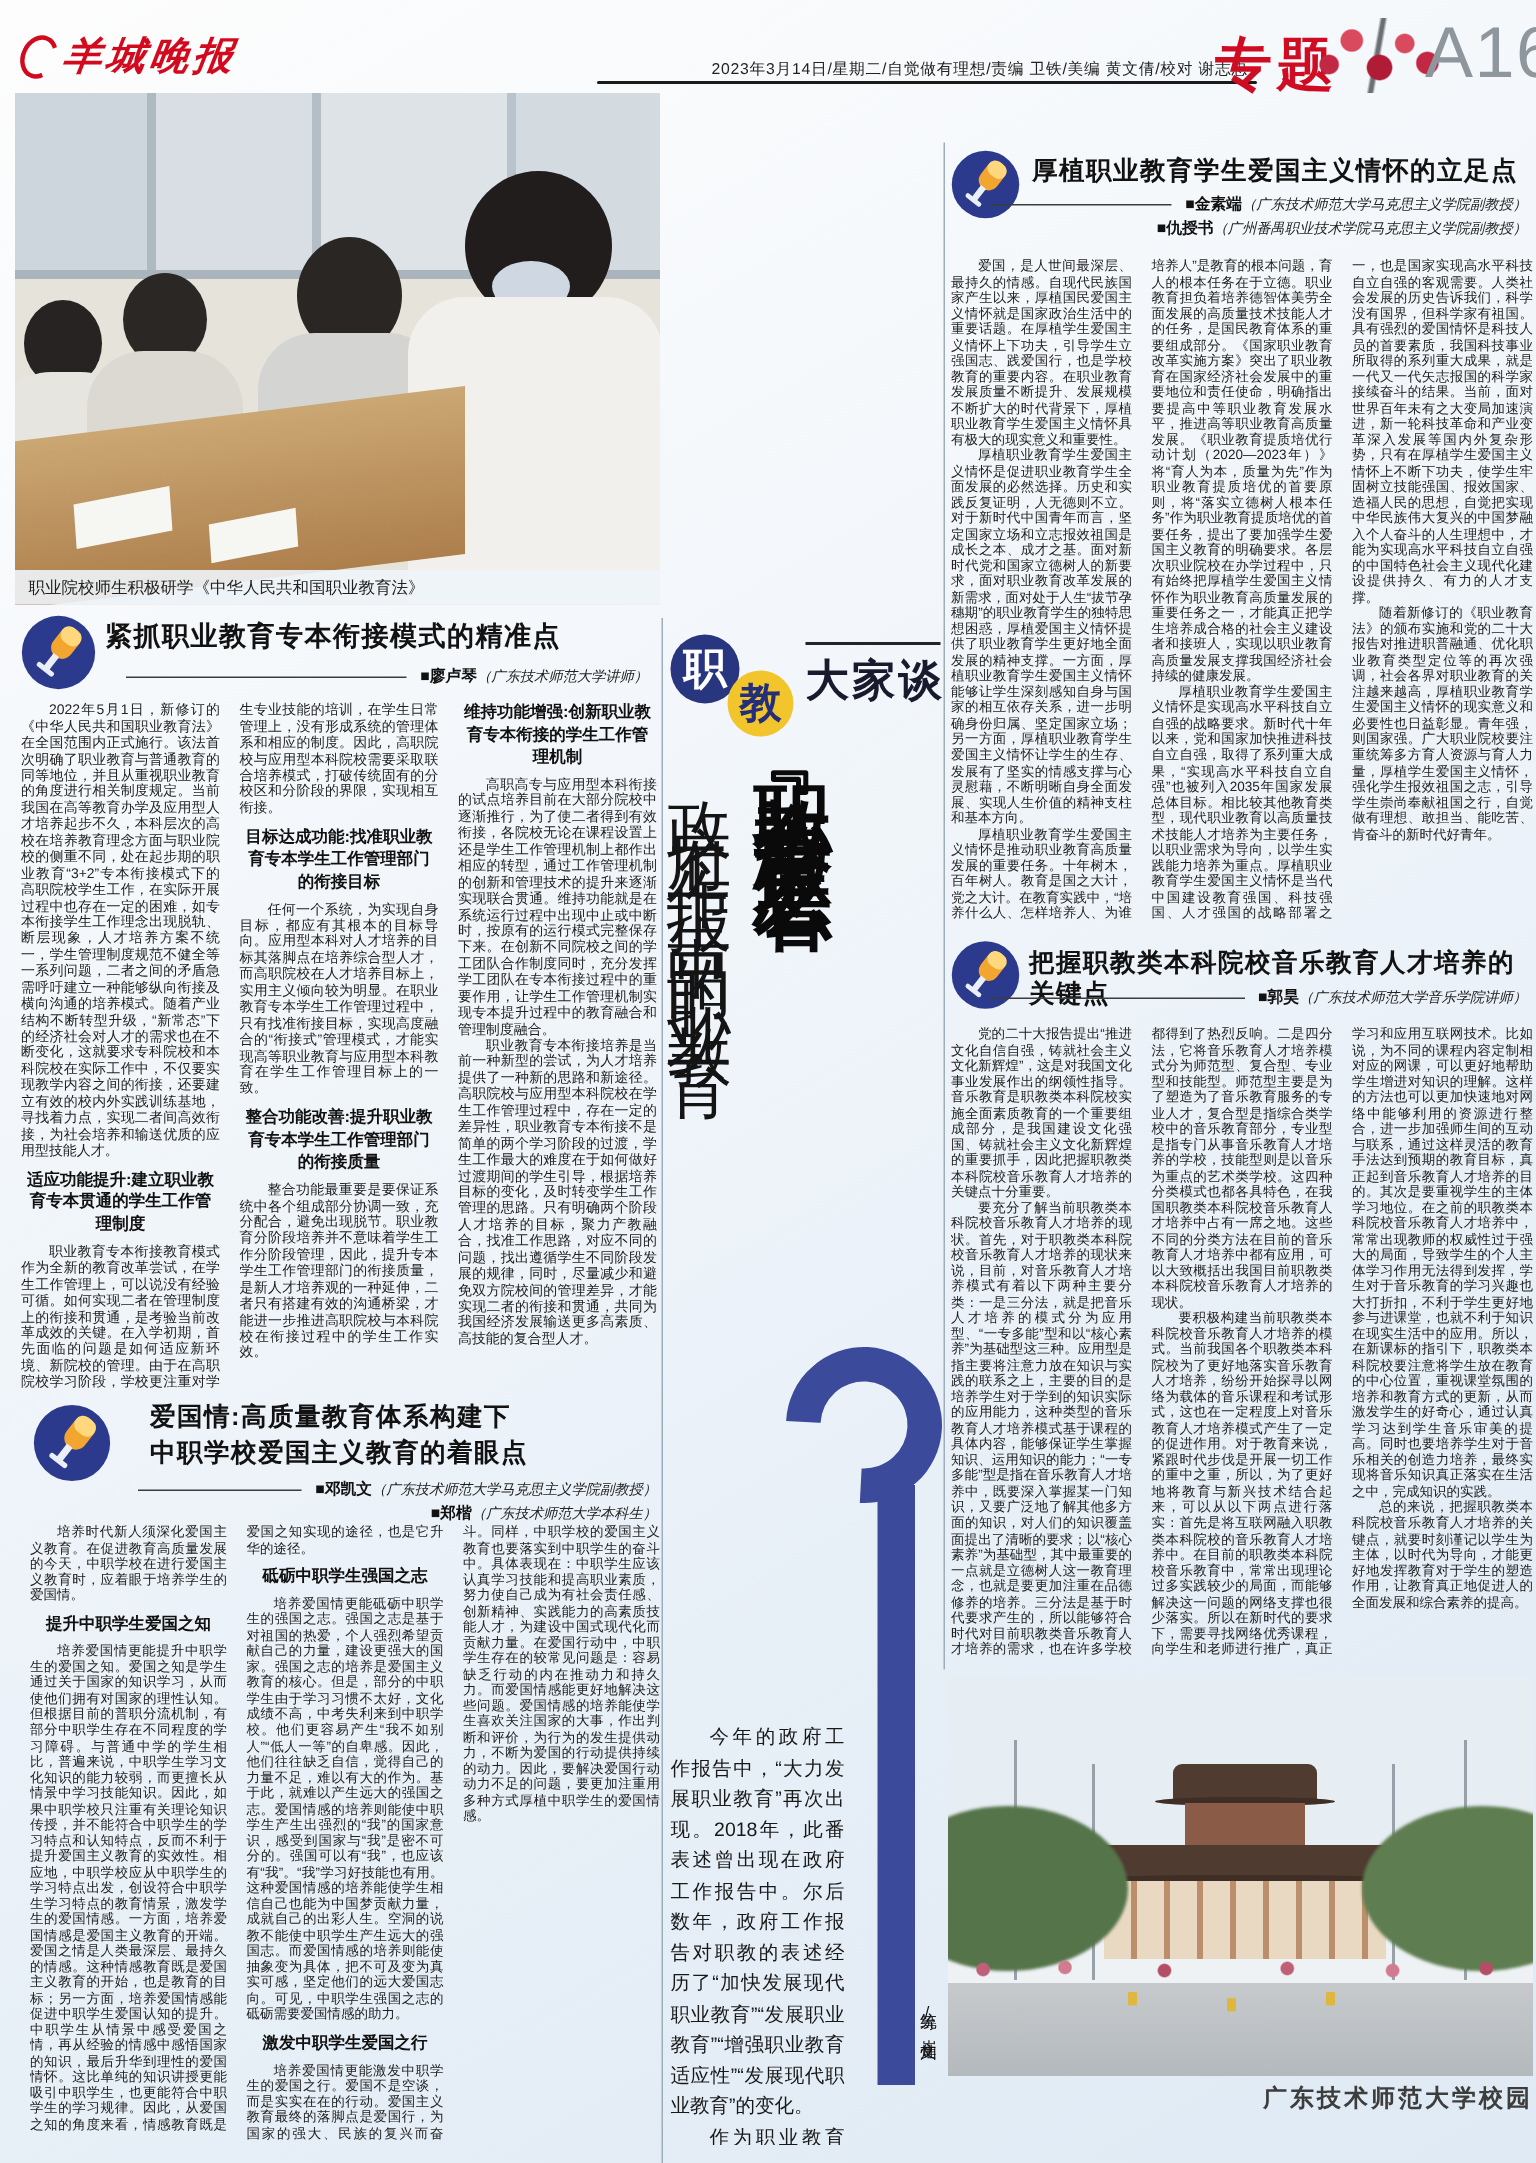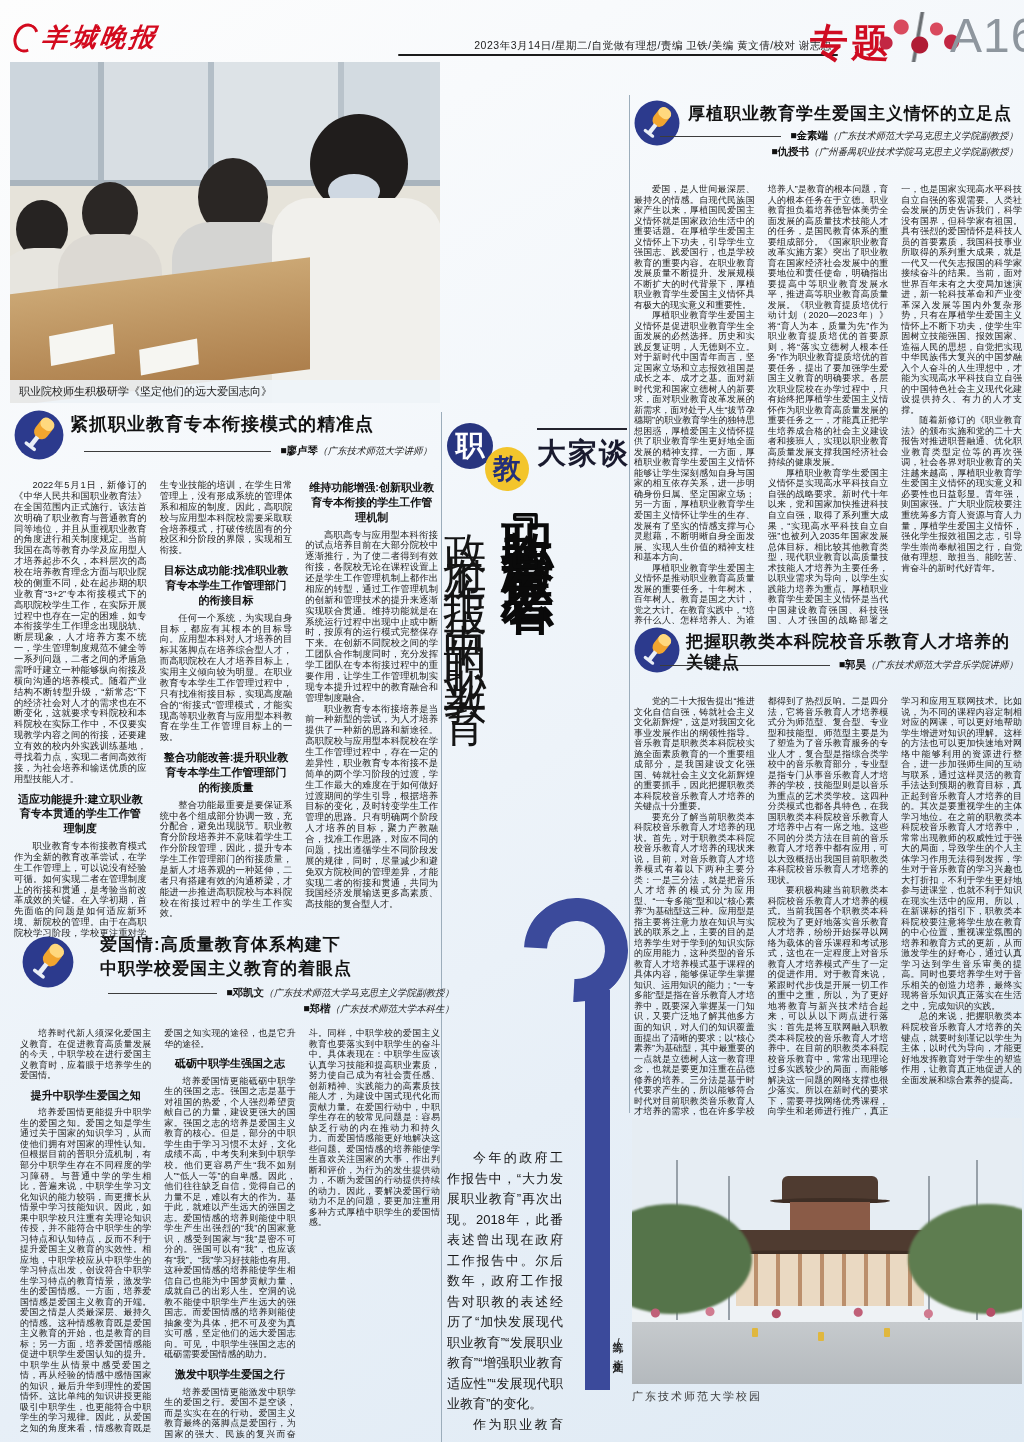--- a/index.html
+++ b/index.html
@@ -47,32 +47,32 @@
   .pb-road{position:absolute;left:0;right:0;bottom:0;height:62px;background:linear-gradient(#c6cacd,#b4b9bd);}
   .pb-flowers{position:absolute;left:0;right:0;top:188px;height:14px;
      background:radial-gradient(circle at 6% 50%, #c06078 0 4px, transparent 5px),
         radial-gradient(circle at 20% 40%, #d07b90 0 4px, transparent 5px),
         radial-gradient(circle at 37% 55%, #b44e66 0 4px, transparent 5px),
         radial-gradient(circle at 58% 45%, #c06078 0 4px, transparent 5px),
         radial-gradient(circle at 76% 55%, #d07b90 0 4px, transparent 5px),
         radial-gradient(circle at 92% 45%, #b44e66 0 4px, transparent 5px);}
   .pb-pole{position:absolute;width:2px;background:#98a1a9;}
   .pb-bollard{position:absolute;width:6px;height:9px;background:#e0b73e;border-radius:1px;}
-  .photo-bottom-caption{position:absolute;left:632px;top:1389px;width:390px;text-align:left;
-     font-family:"Liberation Serif","DejaVu Serif",serif;font-size:11px;color:#3d3d3d;letter-spacing:2px;}
+  .photo-bottom-caption{position:absolute;left:632px;top:1389px;width:390px;text-align:right;
+     font-family:"Liberation Serif","DejaVu Serif",serif;font-size:16px;color:#3d3d3d;letter-spacing:2px;font-weight:bold;}
   
   .mic{position:absolute;width:46px;height:46px;}
   .title{position:absolute;font-weight:800;color:#121212;letter-spacing:1px;line-height:1.25;}
   .byline-rows{position:absolute;display:flex;flex-direction:column;gap:2px;}
   .byline-row{display:flex;align-items:center;justify-content:flex-end;}
   .byline-row .dash{flex:1;height:1px;background:#3c3c3c;margin-right:9px;}
   .byline-name{font-weight:bold;font-size:10.5px;color:#111;white-space:nowrap;}
   .byline-affil{font-family:"Liberation Serif","DejaVu Serif",serif;font-style:italic;font-size:9.5px;color:#222;white-space:nowrap;}
   .body-cols{position:absolute;column-gap:13px;column-fill:auto;overflow:hidden;
-     text-align:justify;word-break:break-all;color:#212121;margin-top:12px;}
+     text-align:justify;word-break:break-all;color:#212121;}
   .body-cols p.para{margin:0;text-indent:2em;}
   .body-cols h3.sub{font-size:11px;font-weight:800;text-align:center;margin:7px 2px 5px;line-height:1.35;color:#111;}
   .cols3{column-count:3;}
   
   .vrule{position:absolute;width:1px;background:#9cadbb;}
   .logo-circle{position:absolute;border-radius:50%;display:flex;align-items:center;justify-content:center;font-weight:900;}
   .logo-rest{position:absolute;font-size:29px;font-weight:900;color:#191a2e;letter-spacing:2px;}
   .logo-line{position:absolute;height:2px;background:#23232e;}
   .v-main{position:absolute;writing-mode:vertical-rl;text-orientation:upright;
      font-size:52px;font-weight:900;color:#0a0a0a;letter-spacing:7px;line-height:1;}
@@ -113,21 +113,21 @@
     <div class="blob" style="left:188px;top:96px;width:70px;height:78px;background:#2a2624;"></div>
     <div class="fig-body" style="left:162px;top:160px;width:124px;height:140px;background:#d4d4d2;"></div>
 
     <div class="blob" style="left:300px;top:52px;width:98px;height:100px;background:#201d1c;"></div>
     <div class="blob" style="left:318px;top:112px;width:52px;height:34px;background:#cfd8e2;"></div>
     <div class="fig-body" style="left:262px;top:136px;width:170px;height:210px;background:#f1f0ec;"></div>
 
     <div class="pt-desk"></div>
     <div class="pt-paper" style="left:40px;top:268px;width:64px;height:30px;"></div>
     <div class="pt-paper" style="left:130px;top:282px;width:58px;height:26px;"></div>
-    <div class="photo-caption">职业院校师生积极研学《坚定他们的远大爱国志向》</div>
+    <div class="photo-caption">职业院校师生积极研学《中华人民共和国职业教育法》</div>
   </div>
 
   <div class="mic" style="left:14px;top:410px;width:50px;height:50px;">
     <svg viewBox="0 0 44 44" width="100%" height="100%">
       <circle cx="22" cy="22" r="21.5" fill="#2c3a8d"></circle>
       <g transform="rotate(38 22 22)">
         <rect x="15.5" y="5" width="13" height="20" rx="6.5" fill="#f2a52f"></rect>
         <rect x="15.5" y="5" width="13" height="10" rx="5" fill="#ffd87e"></rect>
         <rect x="20" y="24" width="4" height="10" fill="#e9eef7"></rect>
         <rect x="16" y="33" width="12" height="3" rx="1.5" fill="#e9eef7"></rect>
@@ -238,21 +238,21 @@
       <g transform="rotate(38 22 22)">
         <rect x="15.5" y="5" width="13" height="20" rx="6.5" fill="#f2a52f"></rect>
         <rect x="15.5" y="5" width="13" height="10" rx="5" fill="#ffd87e"></rect>
         <rect x="20" y="24" width="4" height="10" fill="#e9eef7"></rect>
         <rect x="16" y="33" width="12" height="3" rx="1.5" fill="#e9eef7"></rect>
       </g>
     </svg>
   </div>
   <div class="title" style="left:100px;top:958px;width:340px;font-size:17px;">中职学校爱国主义教育的着眼点</div>
   <div class="title" style="left:100px;top:934px;width:340px;font-size:17px;">爱国情:高质量教育体系构建下</div>
-  <div class="byline-rows" style="left:108px;top:986px;width:346px;">
+  <div class="byline-rows" style="left:92px;top:986px;width:346px;">
     <div class="byline-row">
       <span class="dash"></span>
       <span class="byline-name">■邓凯文</span>
       <span class="byline-affil">（广东技术师范大学马克思主义学院副教授）</span>
     </div>
     <div class="byline-row">
       <span class="byline-name">■郑楷</span>
       <span class="byline-affil">（广东技术师范大学本科生）</span>
     </div>
   </div>

